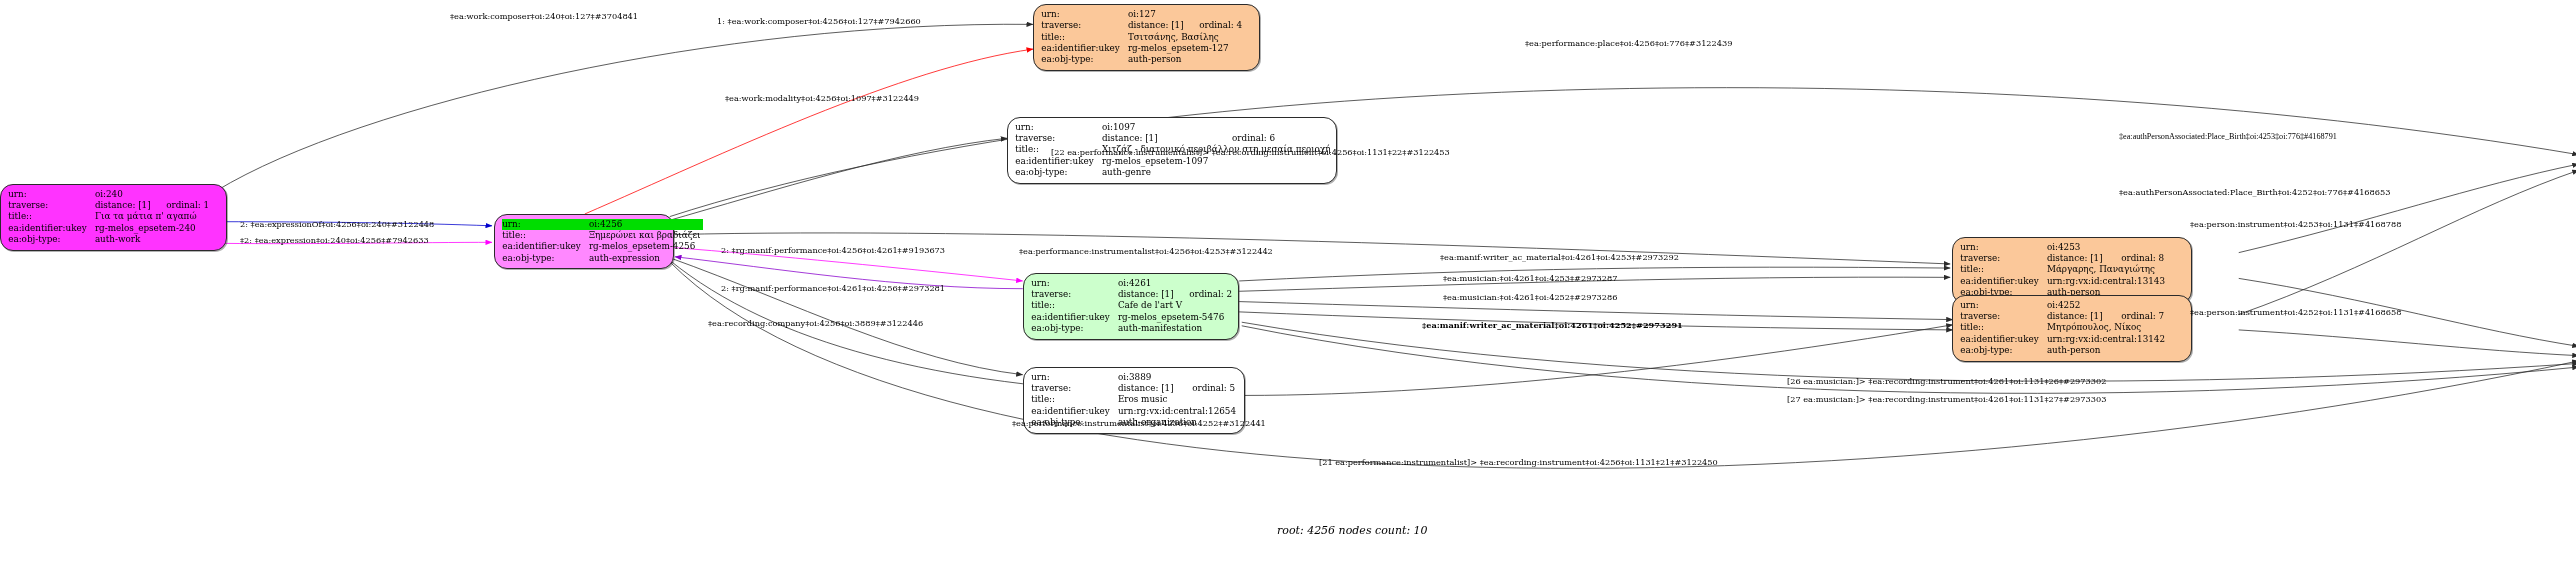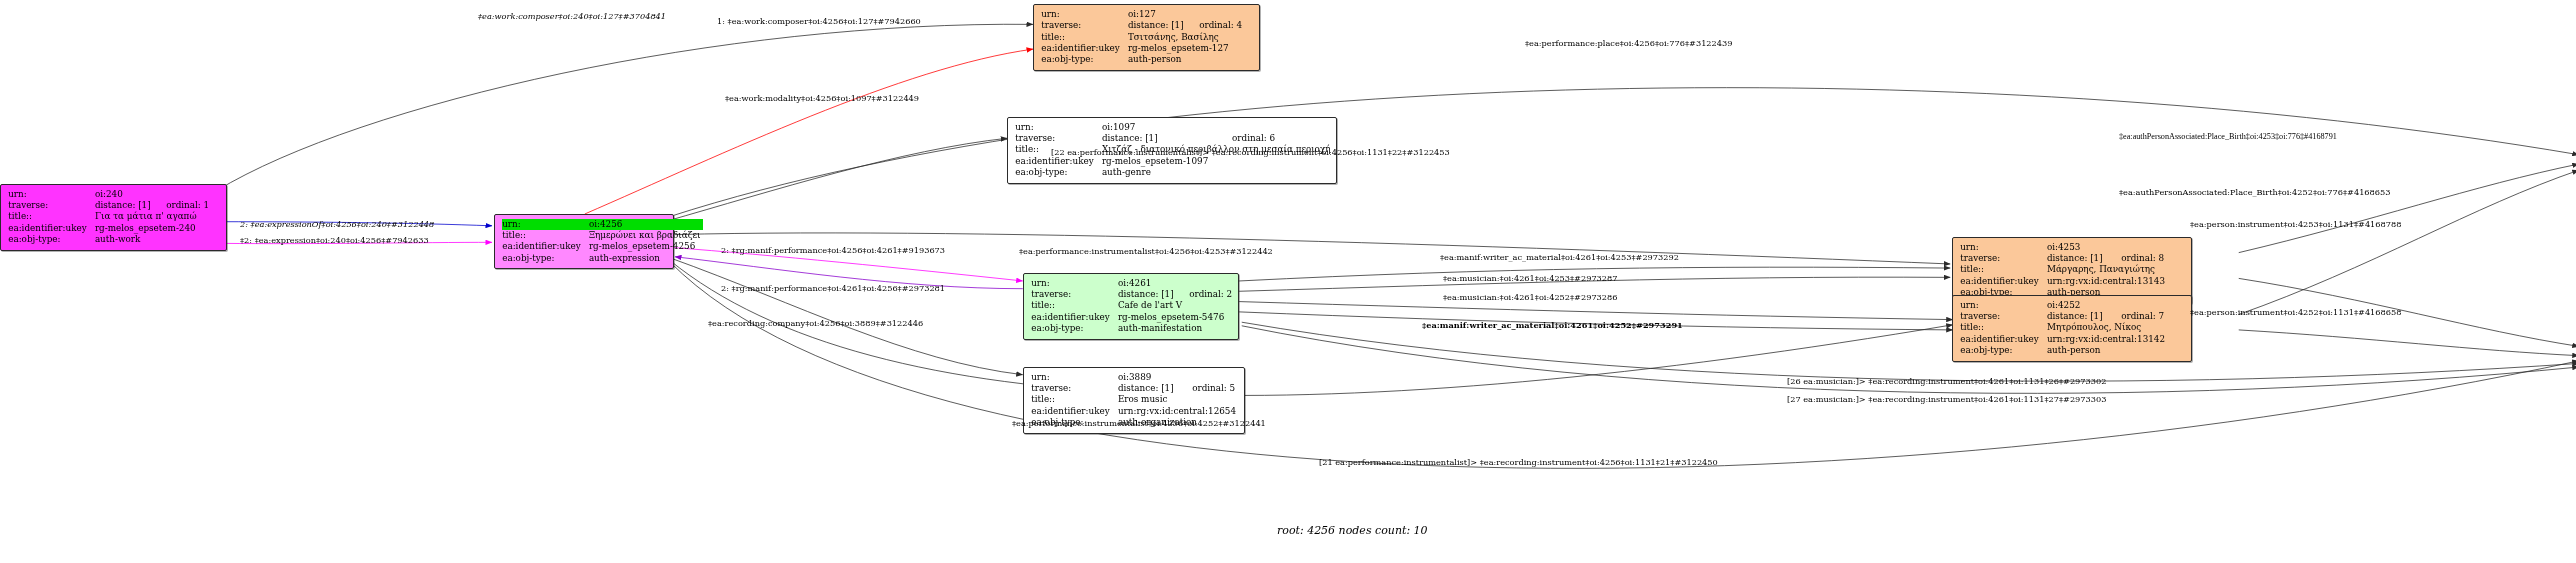--- a/index.html
+++ b/index.html
@@ -16,21 +16,21 @@
   }
   svg.edges {
     position: absolute;
     left: 0; top: 0;
     width: 2856px; height: 564px;
     pointer-events: none;
   }
   .node {
     position: absolute;
     border: 0.8px solid #2b2b2b;
-    border-radius: 2px;
+    border-radius: 13px;
     box-sizing: border-box;
     padding: 3.6px 7.2px 4.1px 7.2px;
     background: #ffffff;
     box-shadow: 1px 1px 0 rgba(0,0,0,0.30);
   }
   .node table {
     border-collapse: collapse;
     border-spacing: 0;
   }
   .node td {
@@ -348,29 +348,29 @@
         <td class="v" colspan="2">urn:rg:vx:id:central:13142</td>
       </tr>
       <tr>
         <td class="k">ea:obj-type:</td>
         <td class="v" colspan="2">auth-person</td>
       </tr>
     </tbody>
       </table>
   </div>
 
-  <div class="edge-label" style="left:478px; top:11.3px;font-style:italic;">‡ea:work:composer‡oi:240‡oi:127‡#3704841</div>
+  <div class="edge-label" style="left:450px; top:11.3px;">‡ea:work:composer‡oi:240‡oi:127‡#3704841</div>
 
   <div class="edge-label" style="left:717px; top:15.5px;">1: ‡ea:work:composer‡oi:4256‡oi:127‡#7942660</div>
 
   <div class="edge-label" style="left:1525px; top:38px;">‡ea:performance:place‡oi:4256‡oi:776‡#3122439</div>
 
   <div class="edge-label" style="left:725px; top:93px;">‡ea:work:modality‡oi:4256‡oi:1097‡#3122449</div>
 
-  <div class="edge-label" style="left:240px; top:219px;font-style:italic;">2: ‡ea:expressionOf‡oi:4256‡oi:240‡#3122448</div>
+  <div class="edge-label" style="left:240px; top:219px;">2: ‡ea:expressionOf‡oi:4256‡oi:240‡#3122448</div>
 
   <div class="edge-label" style="left:240px; top:235px;">‡2: ‡ea:expression‡oi:240‡oi:4256‡#7942633</div>
 
   <div class="edge-label" style="left:1051px; top:147px;">[22 ea:performance:instrumentalist]&gt; ‡ea:recording:instrument‡oi:4256‡oi:1131‡22‡#3122453</div>
 
   <div class="edge-label" style="left:2119px; top:132px;font-family:Liberation Serif, serif;">‡ea:authPersonAssociated:Place_Birth‡oi:4253‡oi:776‡#4168791</div>
 
   <div class="edge-label" style="left:1019px; top:246px;">‡ea:performance:instrumentalist‡oi:4256‡oi:4253‡#3122442</div>
 
   <div class="edge-label" style="left:1440px; top:252px;text-align:right;">‡ea:manif:writer_ac_material‡oi:4261‡oi:4253‡#2973292</div>

